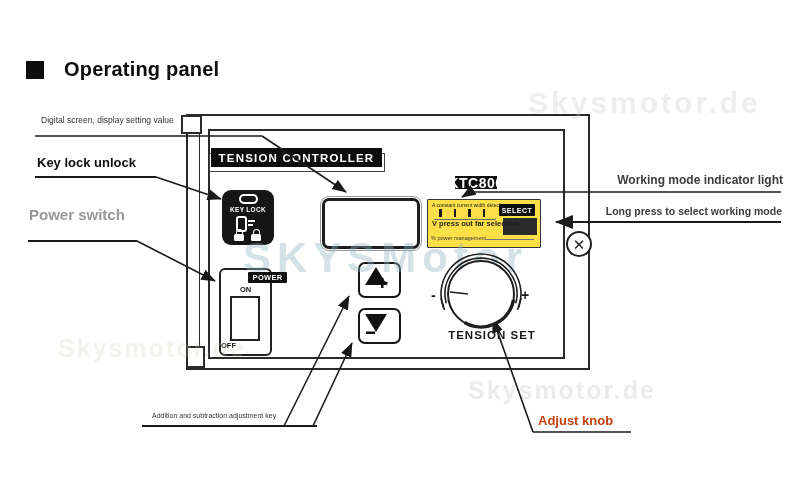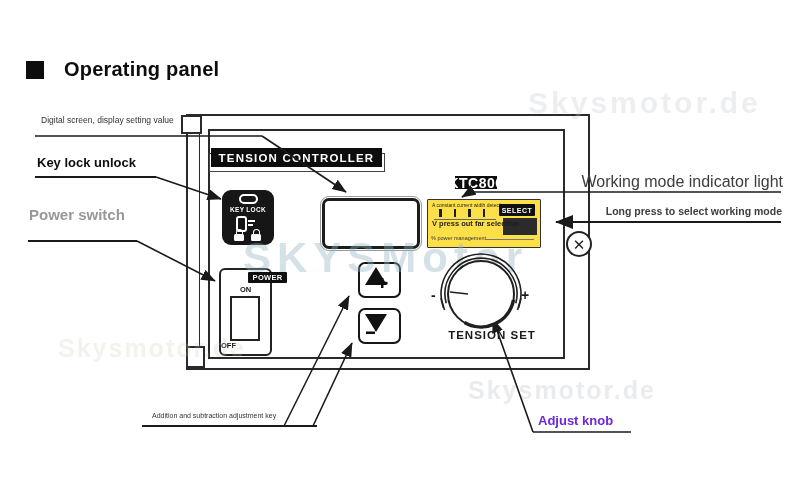--- a/index.html
+++ b/index.html
@@ -17,24 +17,24 @@
   .wm-center{left:243px;top:234px;font-size:42px;letter-spacing:6px;color:rgba(148,180,196,.40);}
   .wm-topright{left:528px;top:86px;font-size:30px;letter-spacing:3px;color:rgba(195,200,205,.30);}
   .wm-botright{left:468px;top:376px;font-size:25px;letter-spacing:2px;color:rgba(188,193,198,.32);}
   .wm-botleft{left:58px;top:334px;font-size:25px;letter-spacing:2px;color:rgba(205,198,170,.22);}
 
   
   .lbl{z-index:4;white-space:nowrap;}
   .lbl-digital{left:41px;top:115px;font-size:8.5px;color:#333;}
   .lbl-keylock{left:37px;top:155px;font-size:13px;font-weight:bold;color:#0d0d0d;}
   .lbl-power{left:29px;top:206px;font-size:15px;font-weight:bold;color:#989898;}
-  .lbl-workmode{right:17px;top:173px;font-size:16px;font-weight:normal;color:#3d3d3d;margin-left:48px;}
+  .lbl-workmode{right:17px;top:173px;font-size:12px;font-weight:bold;color:#3d3d3d;margin-left:48px;}
   .lbl-longpress{right:18px;top:205px;font-size:10.5px;font-weight:bold;color:#3d3d3d;}
   .lbl-addsub{left:152px;top:412px;font-size:7px;color:#333;}
-  .lbl-adjust{left:538px;top:413px;font-size:13px;font-weight:bold;color:#6d28d9;}
+  .lbl-adjust{left:538px;top:413px;font-size:13px;font-weight:bold;color:#c2410c;}
 
   
   .panel-outer{left:186px;top:114px;width:400px;height:252px;border:2px solid #2a2a2a;background:#fff;z-index:1;}
   .flange-line{left:199px;top:114px;width:0;height:254px;border-left:1.5px solid #2a2a2a;z-index:1;}
   .tab-top{left:181px;top:115px;width:17px;height:15px;border:2px solid #2a2a2a;background:#fff;z-index:1;}
   .tab-bottom{left:186px;top:346px;width:15px;height:18px;border:2px solid #2a2a2a;background:#fff;z-index:1;}
   .panel-inner{left:208px;top:129px;width:353px;height:226px;border:2px solid #2a2a2a;background:#fff;z-index:1;}
   .screw{left:566px;top:231px;width:22px;height:22px;border:2px solid #222;border-radius:50%;background:#fff;
          z-index:2;display:flex;align-items:center;justify-content:center;font-size:15px;color:#222;line-height:1;}
 

